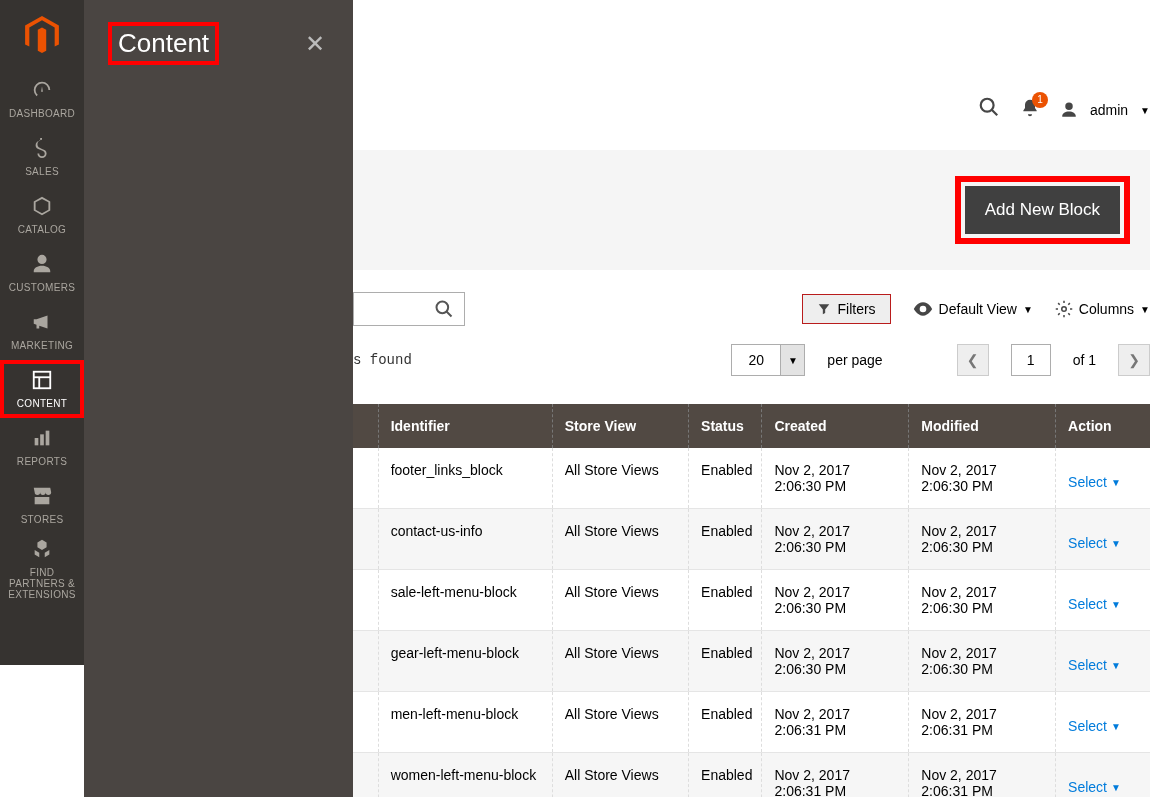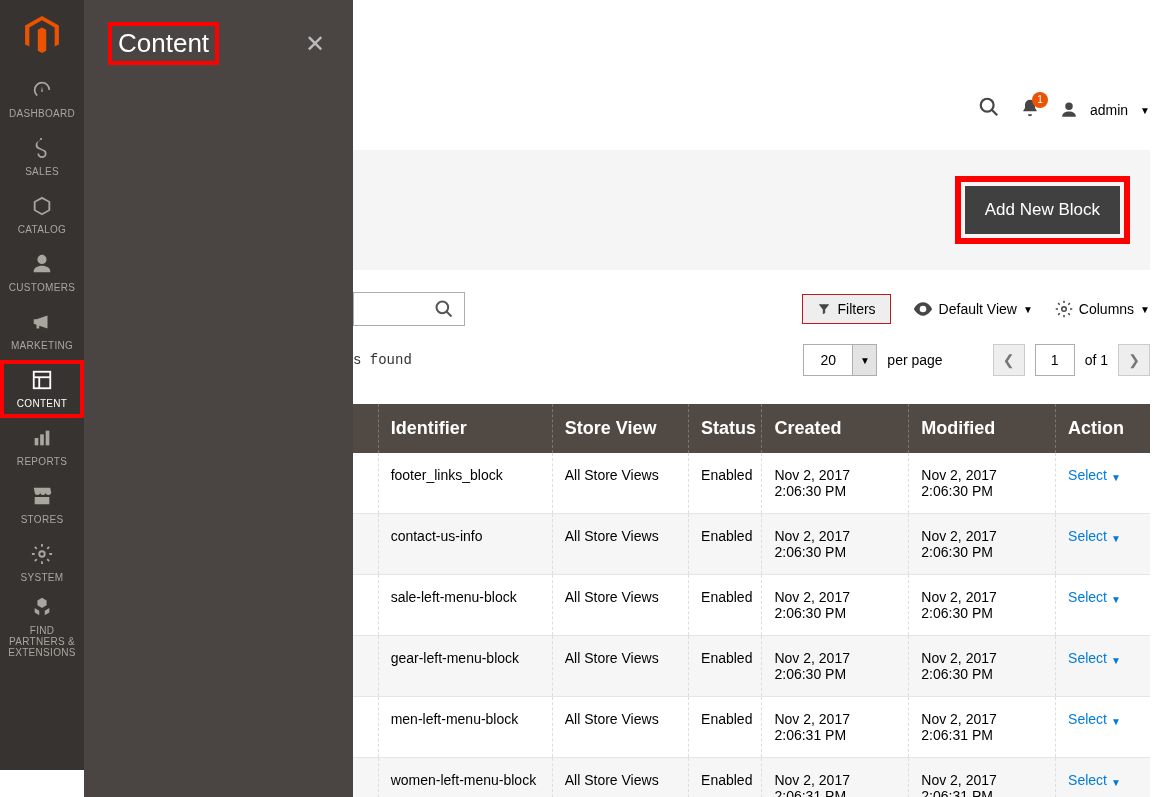--- a/index.html
+++ b/index.html
@@ -1,19 +1,19 @@
 <!DOCTYPE html>
 <html><head>
 <meta charset="utf-8">
 <style>
 * { box-sizing: border-box; margin: 0; padding: 0; font-family: -apple-system, Helvetica, Arial, sans-serif; }
 body { background: #fff; width: 1164px; height: 797px; overflow: hidden; position: relative; }
 
 
-.rail { position: absolute; left: 0; top: 0; width: 84px; height: 770px; background: #363330; color: #aaa69f; }
+.rail { position: absolute; left: 0; top: 0; width: 84px; height: 665px; background: #363330; color: #aaa69f; }
 .rail-logo { height: 70px; display: flex; align-items: center; justify-content: center; }
 .rail-logo svg { width: 34px; height: 38px; fill: #eb5202; }
 .rail-item { display: flex; flex-direction: column; align-items: center; justify-content: center; height: 58px; font-size: 10px; letter-spacing: 0.3px; color: #aaa69f; cursor: pointer; gap: 4px; }
 .rail-item.active { color: #fff; }
 .rail-item .ico { font-size: 20px; line-height: 1; }
 .rail-item.box-active { outline: 4px solid #f00; outline-offset: -4px; }
 
 
 .flyout { position: absolute; left: 84px; top: 0; width: 269px; height: 797px; background: #4a4542; color: #fff; }
 .flyout-head { display: flex; align-items: center; justify-content: space-between; padding: 22px 24px 10px 24px; }
@@ -45,34 +45,34 @@
 .toolbar { padding: 22px 0 10px 0; }
 .toolbar-row { display: flex; align-items: center; justify-content: space-between; }
 .search-box { display: flex; align-items: center; border: 1px solid #adadad; height: 34px; width: 112px; justify-content: flex-end; padding-right: 10px; }
 .toolbar-actions { display: flex; align-items: center; gap: 22px; font-size: 14px; }
 .btn-filters { background: #eee; border: 1px solid #b91c1c; padding: 6px 14px; cursor: pointer; display: flex; align-items: center; gap: 6px; font-size: 14px; }
 .view-ctl, .cols-ctl { display: flex; align-items: center; gap: 6px; cursor: pointer; }
 .caret-sm { font-size: 10px; }
 
 .toolbar-row2 { display: flex; align-items: center; justify-content: space-between; margin-top: 18px; font-size: 14px; }
 .records-found { color: #333; font-family: Liberation Mono, monospace; }
-.pager-group { display: flex; align-items: center; gap: 10px; }
+.pager-group { display: flex; align-items: center; gap: 22px; }
 .perpage-num { border: 1px solid #adadad; width: 50px; height: 32px; display: flex; align-items: center; justify-content: center; }
 .perpage-drop { background: #e3e3e3; border: 1px solid #adadad; border-left: none; width: 24px; height: 32px; display: flex; align-items: center; justify-content: center; cursor: pointer; font-size: 10px; }
 .pg-btn { background: #eee; border: 1px solid #ccc; width: 32px; height: 32px; display: flex; align-items: center; justify-content: center; cursor: pointer; color: #777; }
 .pg-num { border: 1px solid #adadad; width: 40px; height: 32px; display: flex; align-items: center; justify-content: center; }
 
 
 table.grid { width: 100%; border-collapse: collapse; margin-top: 18px; table-layout: fixed; }
-table.grid thead th { background: #514943; color: #fff; font-weight: 600; font-size: 18px; text-align: left; padding: 14px 12px; border-right: 1px dashed #777; }
+table.grid thead th { background: #514943; color: #fff; font-weight: 600; font-size: 14px; text-align: left; padding: 14px 12px; border-right: 1px dashed #777; }
 table.grid thead th:last-child { border-right: none; }
 table.grid tbody td { padding: 14px 12px; font-size: 14px; border-right: 1px dashed #ddd; border-bottom: 1px solid #e5e5e5; vertical-align: top; }
 table.grid tbody td:last-child { border-right: none; }
 table.grid tbody tr:nth-child(even) td { background: #f6f6f6; }
-.sel-link { color: #007bdb; cursor: pointer; display: flex; align-items: flex-end; gap: 4px; }
+.sel-link { color: #007bdb; cursor: pointer; display: flex; align-items: center; gap: 4px; margin-top: 12px; }
 .sel-link .caret-sm { color: #007bdb; }
 col.c-title { width: 24px; }
 col.c-ident { width: 166px; }
 col.c-store { width: 130px; }
 col.c-status { width: 70px; }
 col.c-created { width: 140px; }
 col.c-modified { width: 140px; }
 col.c-action { width: 90px; }
 </style>
 </head>
@@ -129,27 +129,20 @@
             <rect x="10" y="8" width="4" height="12"></rect>
             <rect x="16" y="4" width="4" height="16"></rect>
           </svg></span>
         <span style="text-align: center; line-height: 11px; padding: 0px 2px;">REPORTS</span>
       </div>
       <div class="rail-item">
         <span class="ico"><svg width="22" height="22" viewBox="0 0 24 24" fill="currentColor">
             <path d="M3 3h18l1 5a3 3 0 01-3 3 3 3 0 01-3-3 3 3 0 01-6 0 3 3 0 01-3 3 3 3 0 01-3-3zM4 13h16v8H4z"></path>
           </svg></span>
         <span style="text-align: center; line-height: 11px; padding: 0px 2px;">STORES</span>
-      </div>
-      <div class="rail-item">
-        <span class="ico"><svg width="22" height="22" viewBox="0 0 24 24" fill="none" stroke="currentColor" stroke-width="2">
-            <circle cx="12" cy="12" r="3"></circle>
-            <path d="M12 1v3m0 16v3M4.2 4.2l2.1 2.1m11.4 11.4 2.1 2.1M1 12h3m16 0h3M4.2 19.8l2.1-2.1m11.4-11.4 2.1-2.1"></path>
-          </svg></span>
-        <span style="text-align: center; line-height: 11px; padding: 0px 2px;">SYSTEM</span>
       </div>
       <div class="rail-item" style="height: 70px;">
         <span class="ico"><svg width="22" height="22" viewBox="0 0 24 24" fill="currentColor">
             <path d="M12 2l5 3v5l-5 3-5-3V5zM4 13l5 3v5l-5-3v-5zm16 0v5l-5 3v-5z"></path>
           </svg></span>
         <span style="text-align: center; line-height: 11px; padding: 0px 5px;">FIND PARTNERS &amp; EXTENSIONS</span>
       </div>
     </div>
 </nav>
 

